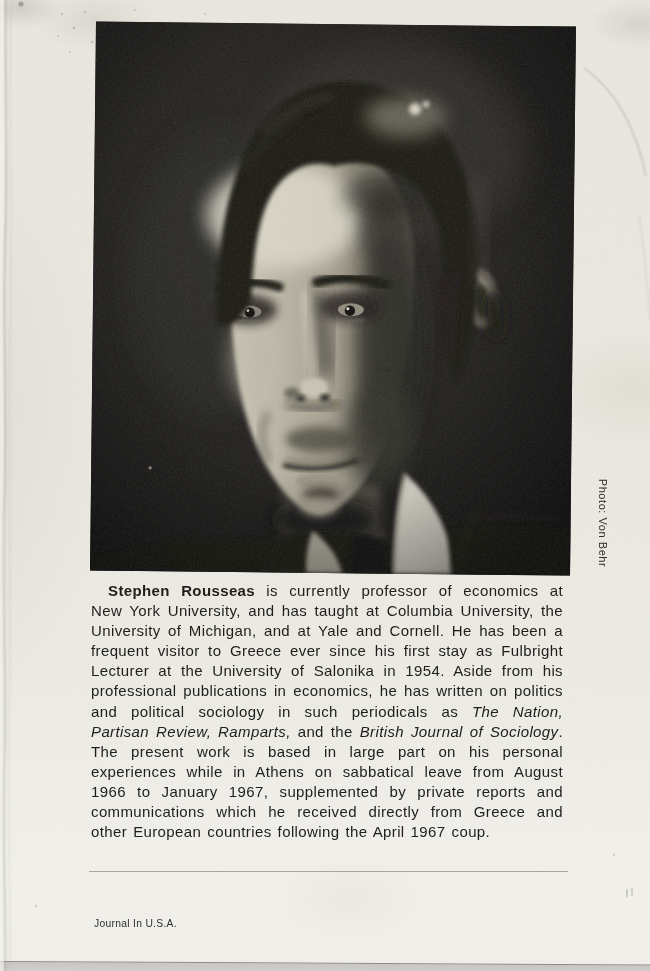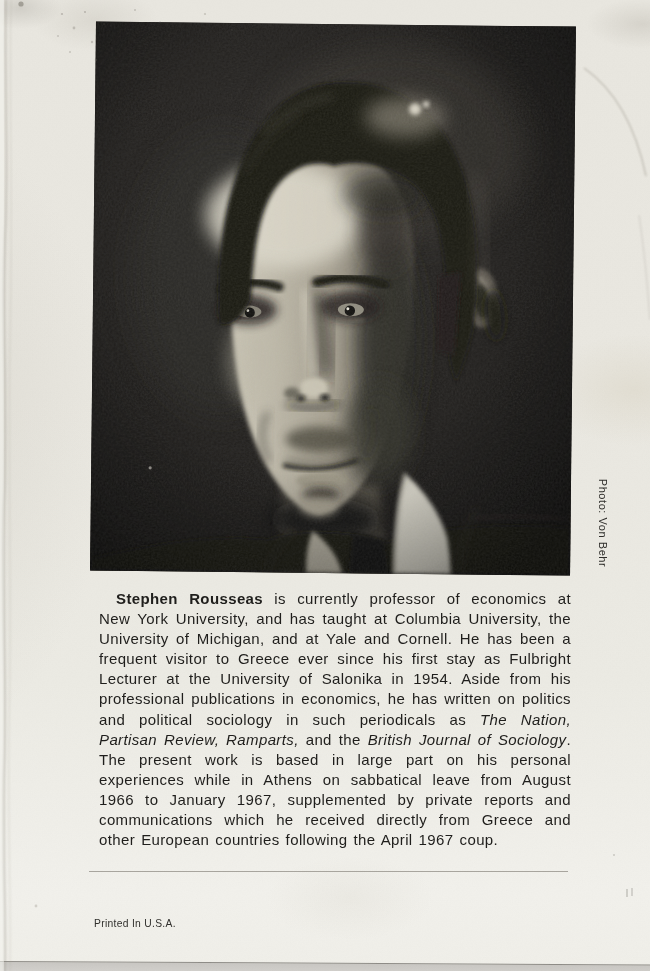--- a/index.html
+++ b/index.html
@@ -21,21 +21,21 @@
     transform-origin:center;z-index:1;
   }
   .photo-frame svg{display:block;width:100%;height:100%;}
   .photo-credit{
     position:absolute;left:541px;top:516px;width:121px;height:14px;
     transform:rotate(90deg);transform-origin:center;
     font-size:11px;letter-spacing:.55px;color:#2d2c29;text-align:center;
     white-space:nowrap;z-index:2;
   }
   .bio{
-    position:absolute;left:91px;top:581px;width:472px;margin:8px;
+    position:absolute;left:91px;top:581px;width:472px;margin:0;
     font-size:15px;line-height:20.1px;letter-spacing:.38px;word-spacing:1.5px;
     text-align:justify;text-indent:17px;color:#1d1c1a;z-index:2;
   }
   .bio .b{font-weight:bold;}
   .bio .i{font-style:italic;}
   .rule{
     position:absolute;left:89px;top:871px;width:479px;height:1.3px;
     background:#9b9890;opacity:.85;z-index:2;
   }
   .printed{
@@ -180,21 +180,21 @@
       <rect width="480" height="548" filter="url(#grainF)" opacity="0.14"></rect>
     </svg>
   </div>
 
   <div class="photo-credit">Photo: Von Behr</div>
 
   <p class="bio"><span class="b">Stephen Rousseas</span><span> is currently professor of economics at New York University, and has taught at Columbia University, the University of Michigan, and at Yale and Cornell. He has been a frequent visitor to Greece ever since his first stay as Fulbright Lecturer at the University of Salonika in 1954. Aside from his professional publications in economics, he has written on politics and political sociology in such periodicals as </span><span class="i">The Nation, Partisan Review, Ramparts,</span><span> and the </span><span class="i">British Journal of Sociology</span><span>. The present work is based in large part on his personal experiences while in Athens on sabbatical leave from August 1966 to January 1967, supplemented by private reports and communications which he received directly from Greece and other European countries following the April 1967 coup.</span></p>
 
   <div class="rule"></div>
 
-  <div class="printed">Printed In U.S.A.</div>
+  <div class="printed">Journal In U.S.A.</div>
 
   <div class="scan-bottom"></div>
 
   <svg class="artifacts" viewBox="0 0 650 971">
     <defs>
       <filter id="paperGrain">
         <feTurbulence type="fractalNoise" baseFrequency="0.8" numOctaves="2" stitchTiles="stitch" result="t"></feTurbulence>
         <feColorMatrix in="t" type="matrix" values="0 0 0 0 0.35  0 0 0 0 0.34  0 0 0 0 0.31  0 0 0 0.8 0"></feColorMatrix>
       </filter>
       <filter id="softA" x="-50%" y="-50%" width="200%" height="200%">

